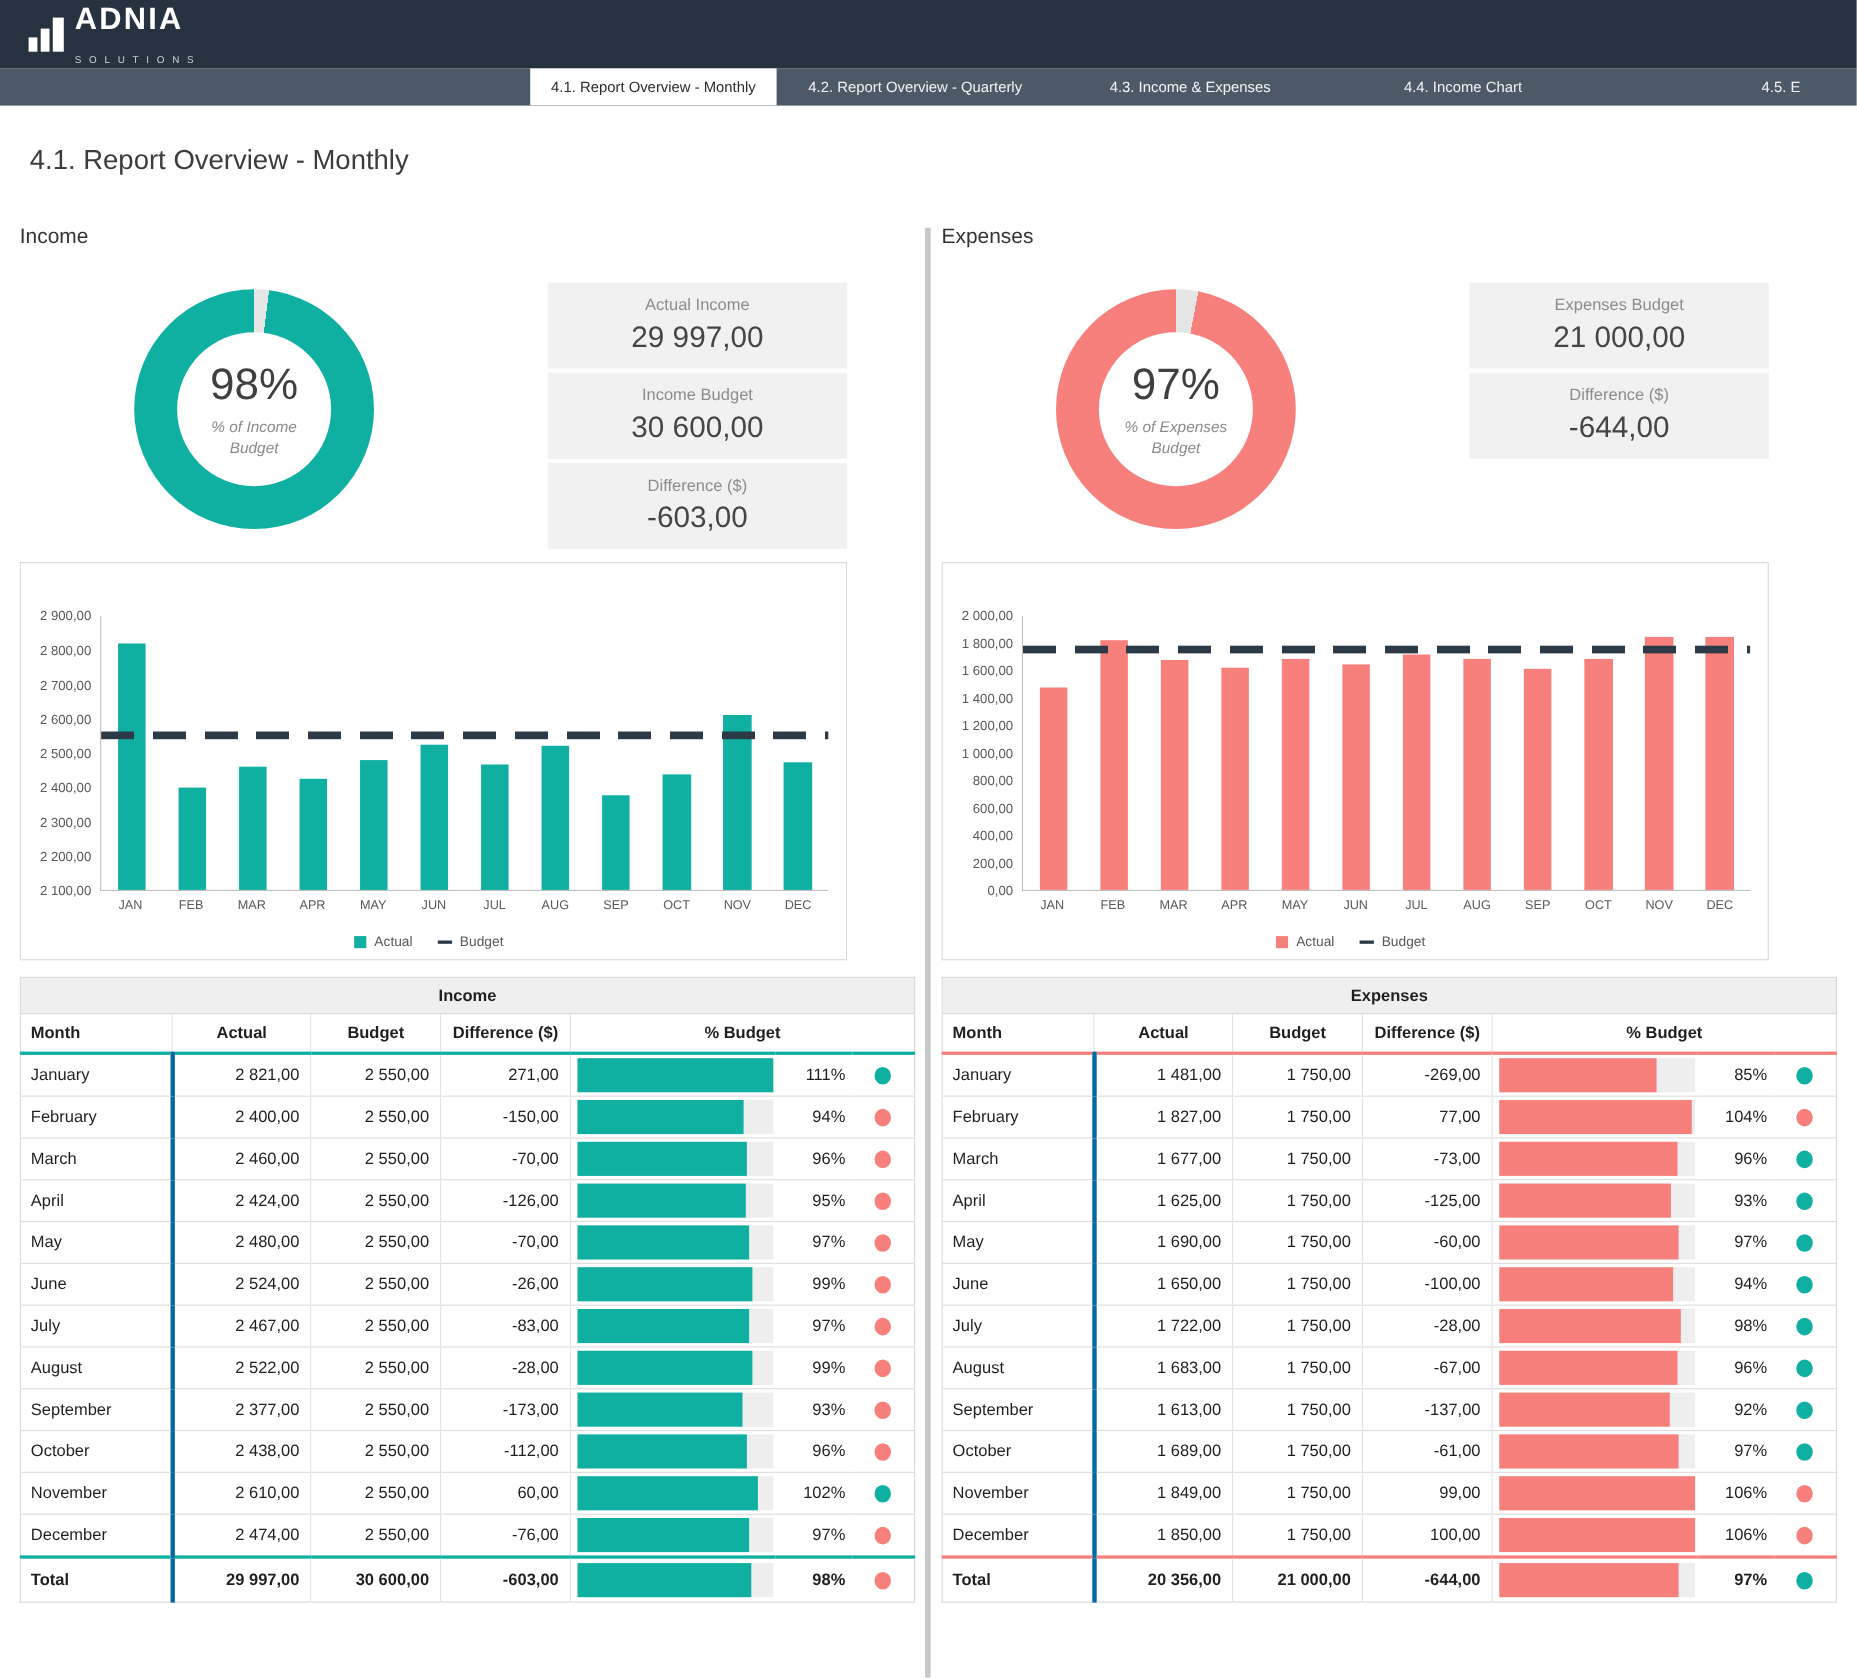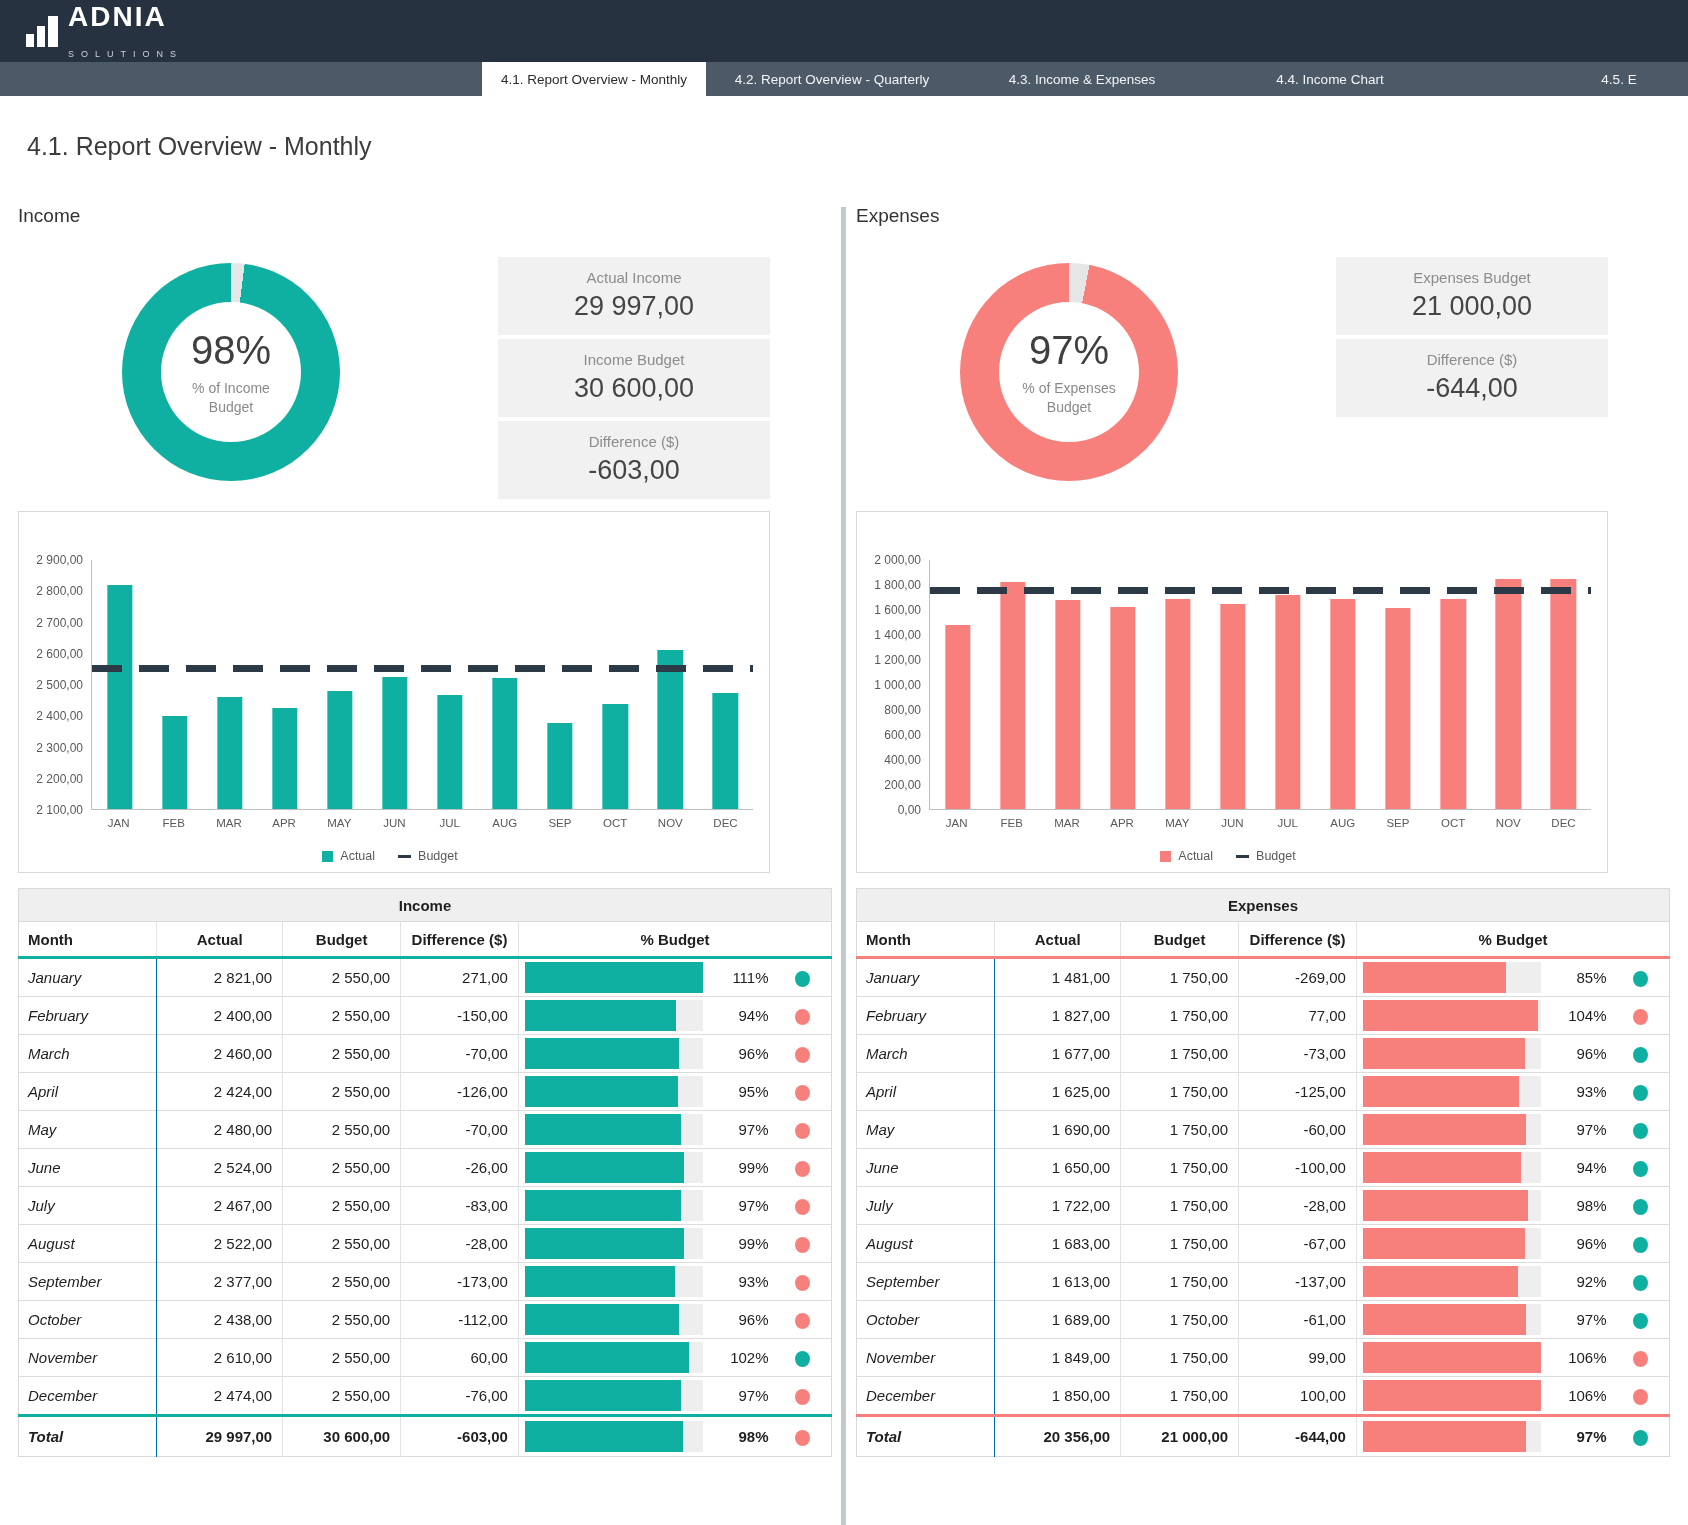--- a/index.html
+++ b/index.html
@@ -34,21 +34,21 @@
   .col { width: 814px; }
   .col-divider { width: 5px; background: #c3c8cd; margin: 46px 10px 0 9px; height: 1360px; flex: 0 0 auto; }
   .section-heading { font-size: 19px; font-weight: 400; color: #333; margin-top: 44px; }
 
   
   .overview-row { margin-top: 30px; width: 752px; display: flex; align-items: flex-start; justify-content: space-between; padding-left: 104px; height: 240px; }
   .donut { width: 218px; height: 218px; border-radius: 50%; position: relative; margin-top: 6px; }
   .donut-hole { position: absolute; inset: 39px; background: #fff; border-radius: 50%;
     display: flex; flex-direction: column; align-items: center; justify-content: center; }
   .donut-pct { font-size: 40px; color: #3f3f3f; }
-  .donut-caption { font-size: 14px; color: #8a8a8a; text-align: center; width: 120px; line-height: 1.35; margin-top: 6px; }
+  .donut-caption { font-size: 14px; color: #8a8a8a; text-align: center; width: 120px; line-height: 1.35; margin-top: 6px; font-style: italic; }
   .kpis { width: 272px; }
   .kpi { background: #f1f1f1; text-align: center; padding: 12px 6px 13px 6px; margin-bottom: 4px; }
   .kpi-label { font-size: 15px; color: #8c8c8c; }
   .kpi-value { font-size: 27px; color: #454545; margin-top: 5px; }
 
   
   .chart-panel { margin-top: 14px; width: 752px; height: 362px; border: 1px solid #d9d9d9;
     padding: 48px 16px 8px 8px; display: flex; flex-direction: column; }
   .plot-row { display: flex; height: 250px; }
   .y-axis { width: 64px; position: relative; flex: 0 0 auto; }
@@ -68,21 +68,21 @@
 
   
   .rpt { margin-top: 15px; width: 814px; border-collapse: collapse; border: 1px solid #d9d9d9; }
   .rpt th, .rpt td { font-size: 15px; color: #1f1f1f; }
   .rpt .title-row th { background: #efefef; height: 33px; font-weight: bold; font-size: 15px; text-align: center; border-bottom: 1px solid #d9d9d9; }
   .rpt .head-row th { height: 36px; font-weight: bold; background: #fff; border-right: 1px solid #e3e3e3; }
   .rpt .head-row th:first-child { text-align: left; padding-left: 9px; }
   .rpt .head-row th.c { text-align: center; }
   .rpt .head-row th:last-child { border-right: none; }
   .rpt tbody td, .rpt tfoot td { height: 37px; border-top: 1px solid #dcdcdc; }
-  .rpt td.mon { padding-left: 9px; border-right: 1px solid #0369a1; font-style: italic; }
+  .rpt td.mon { padding-left: 9px; border-right: 4px solid #0369a1; }
   .rpt td.num { text-align: right; padding-right: 10px; border-right: 1px solid #e3e3e3; }
   .rpt td.barcell { padding: 3px 2px 3px 6px; }
   .rpt td.pct { text-align: right; padding-right: 6px; }
   .rpt td.dotcell { text-align: center; }
   .track { background: #eeeeee; height: 31px; position: relative; }
   .fill { position: absolute; left: 0; top: 0; bottom: 0; }
   .dot { display: inline-block; width: 15px; height: 16px; border-radius: 50%; vertical-align: middle; }
   .rpt tfoot td { font-weight: bold; height: 41px; }
 </style>
 </head>

